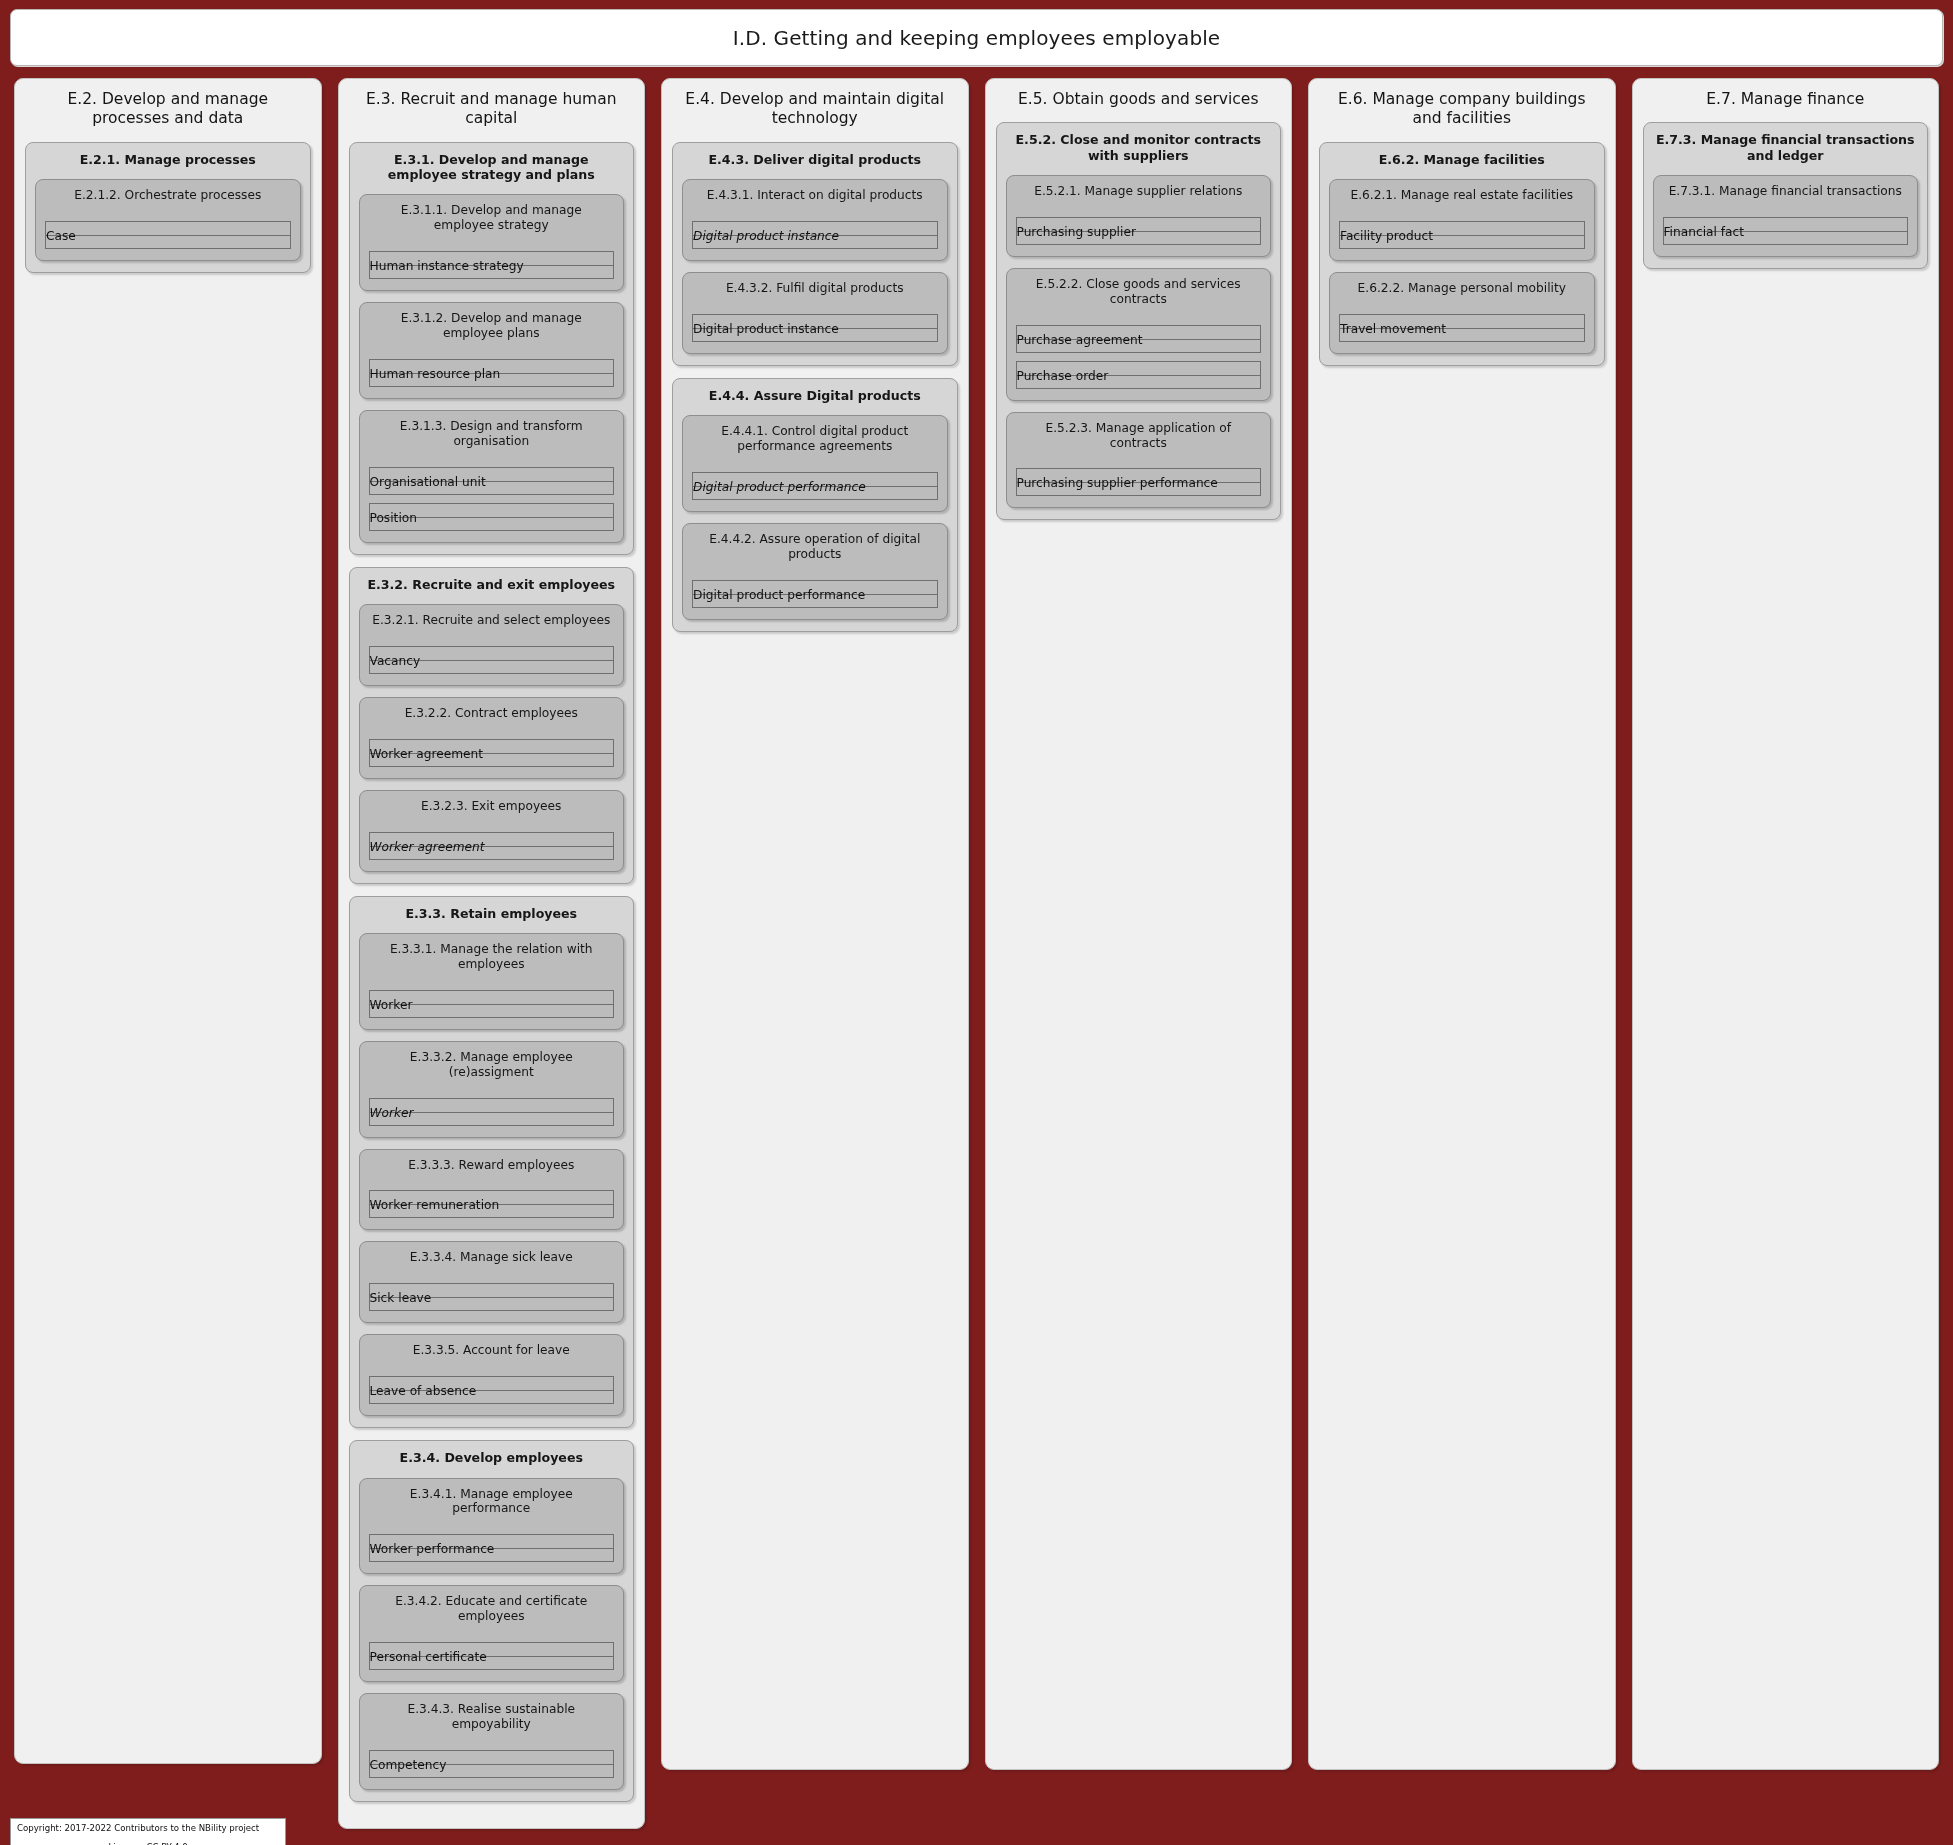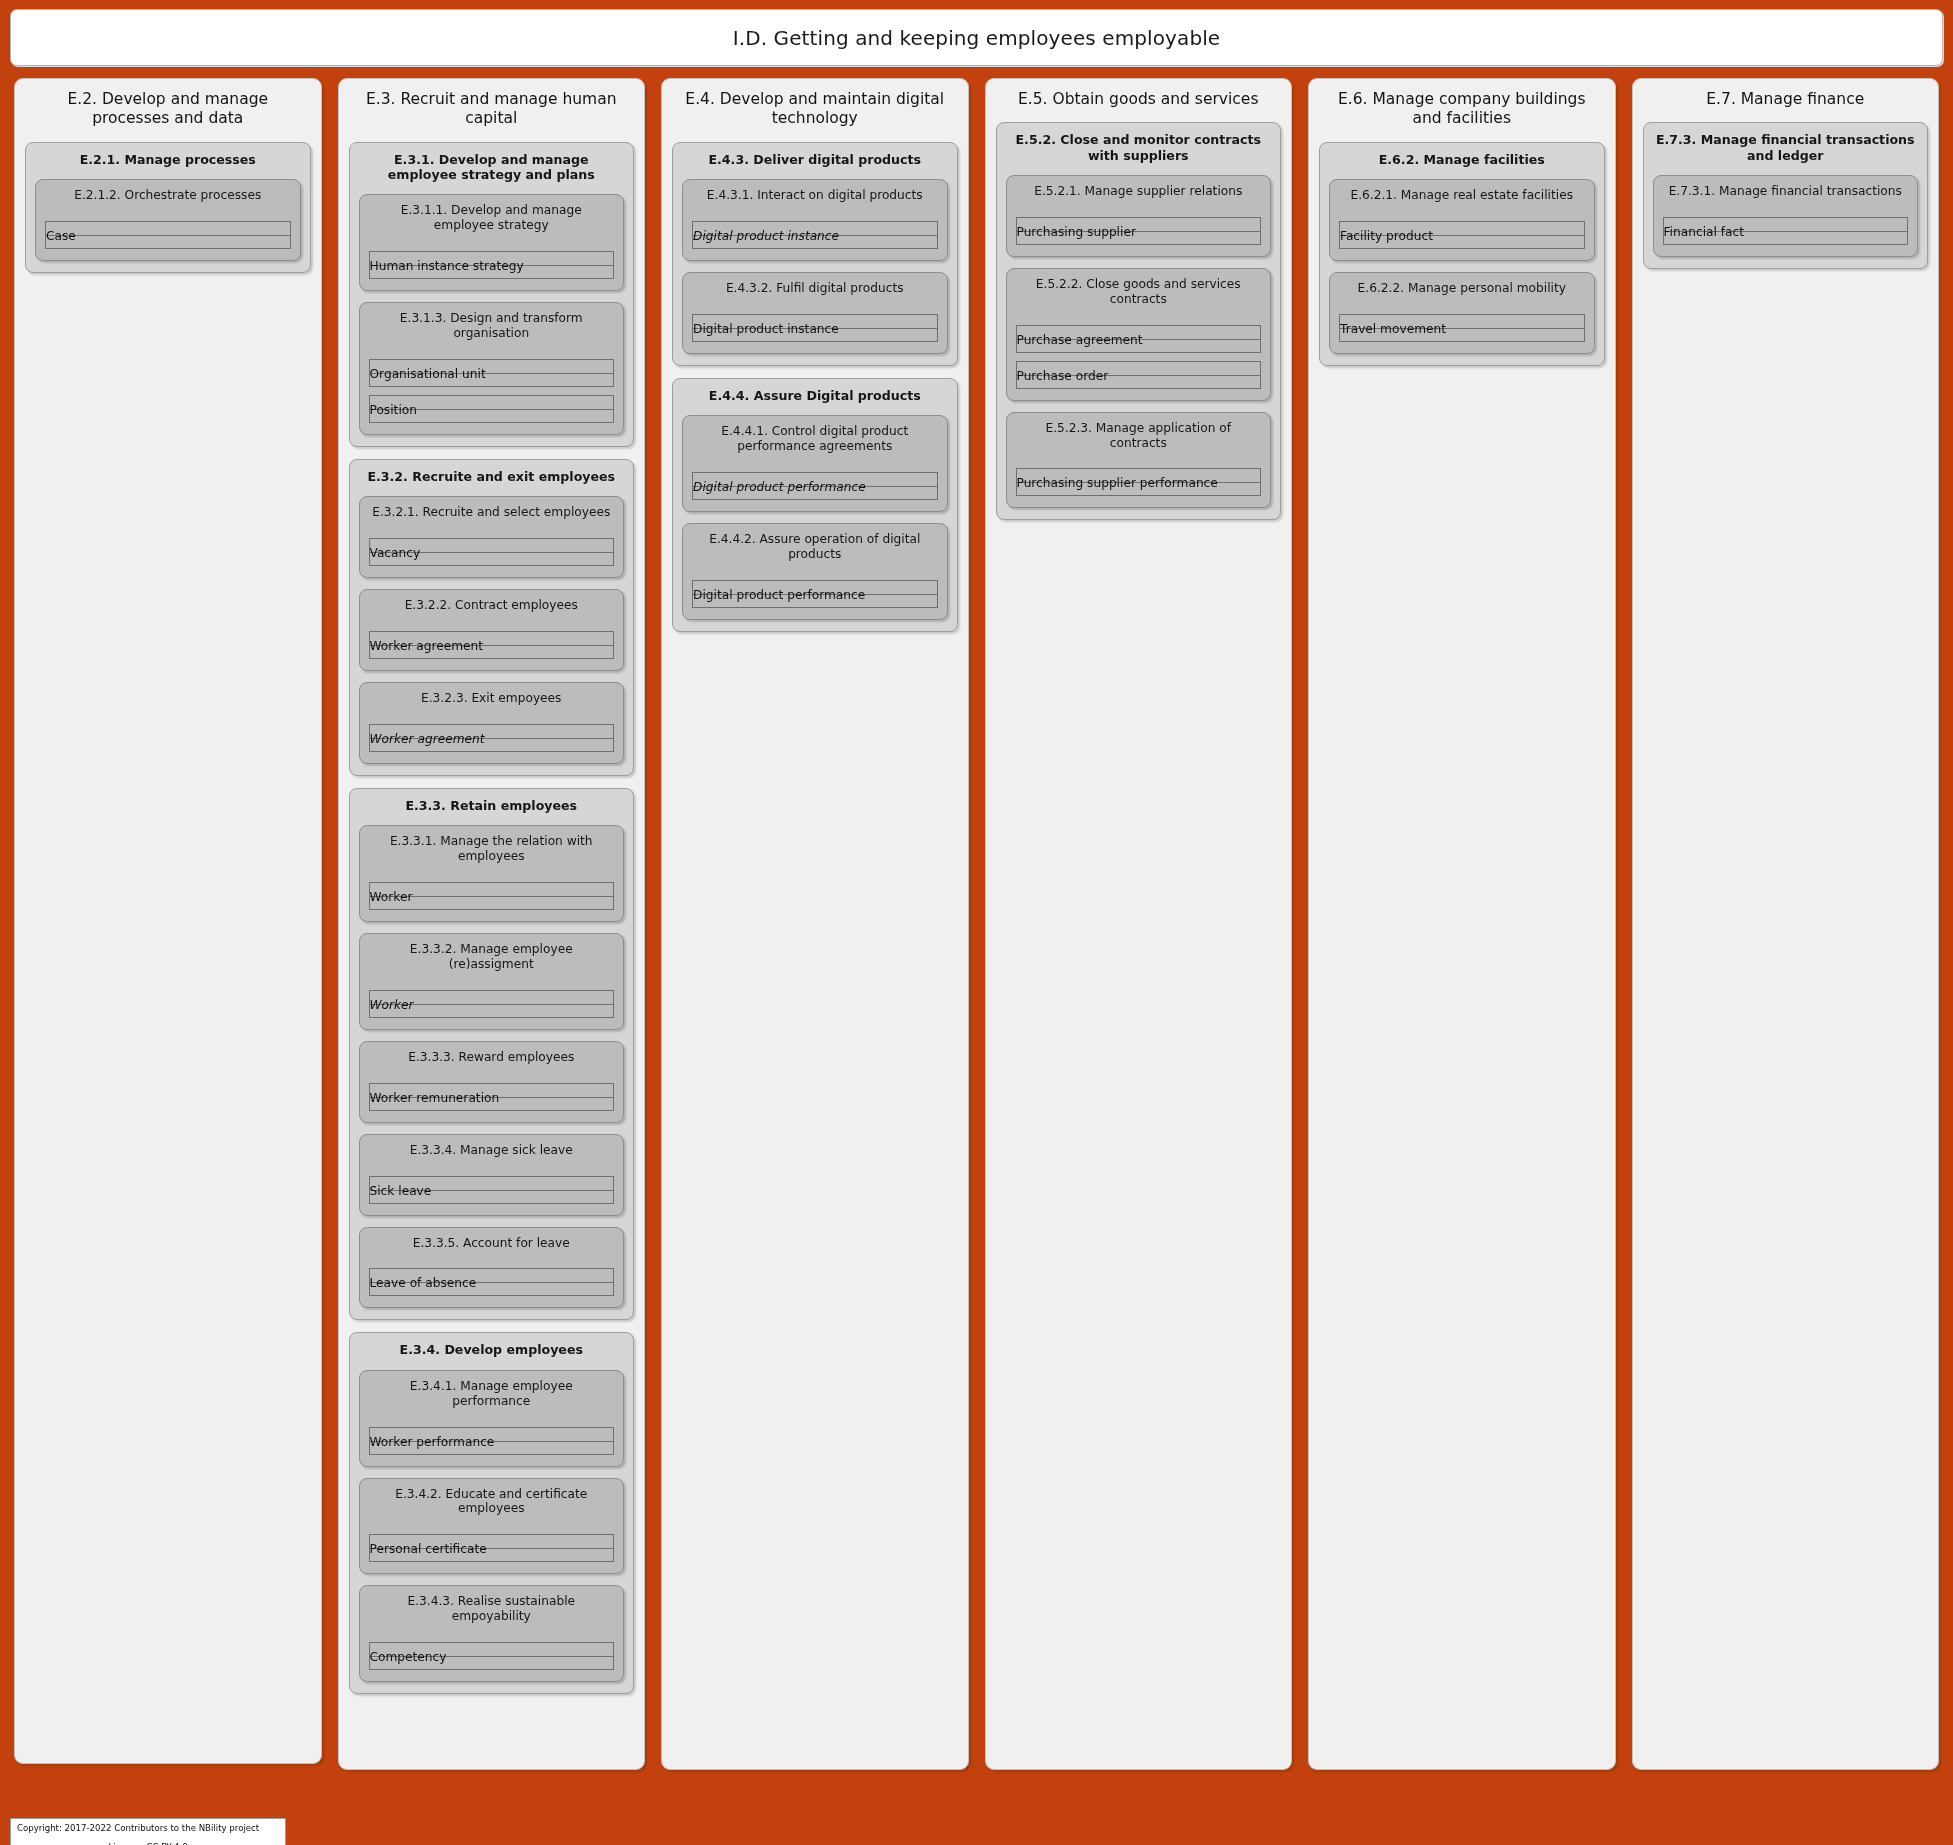--- a/index.html
+++ b/index.html
@@ -6,21 +6,21 @@
   * { box-sizing: border-box; }
   html, body {
     margin: 0; padding: 0;
     background: #ffffff;
     font-family: "DejaVu Sans", "Liberation Sans", sans-serif;
   }
   #page {
     position: relative;
     width: 1953px;
     height: 1845px;
-    background: #c2410c;
+    background: #7f1d1d;
     overflow: hidden;
   }
 
   
   .title-bar {
     position: absolute;
     left: 10px; top: 9px;
     width: 1933px; height: 57px;
     background: #ffffff;
     border: 1px solid #b5b5b5;
@@ -181,20 +181,28 @@
           <div class="hdr">E.3.1. Develop and manage employee strategy and plans</div>
           <div class="lvl3">
             <div class="hdr">E.3.1.1. Develop and manage employee strategy</div>
             <div class="entities">
               <div class="entity">
                 <div class="lbl">Human instance strategy</div>
               </div>
             </div>
           </div>
           <div class="lvl3">
+            <div class="hdr">E.3.1.2. Develop and manage employee plans</div>
+            <div class="entities">
+              <div class="entity">
+                <div class="lbl">Human resource plan</div>
+              </div>
+            </div>
+          </div>
+          <div class="lvl3">
             <div class="hdr">E.3.1.3. Design and transform organisation</div>
             <div class="entities">
               <div class="entity">
                 <div class="lbl">Organisational unit</div>
               </div>
               <div class="entity">
                 <div class="lbl">Position</div>
               </div>
             </div>
           </div>

